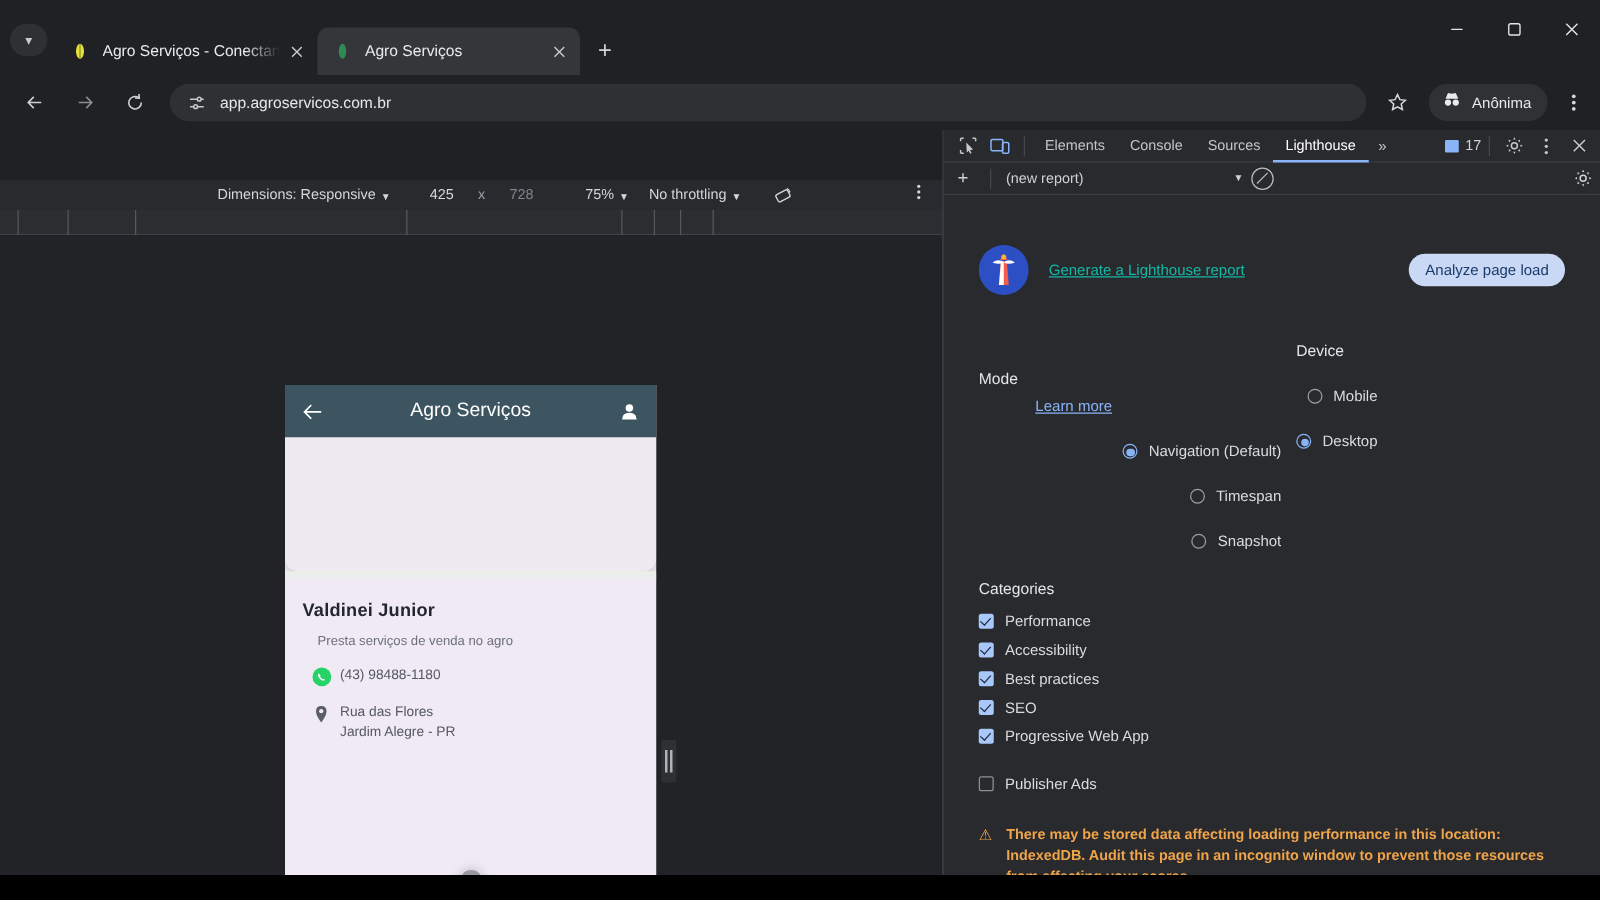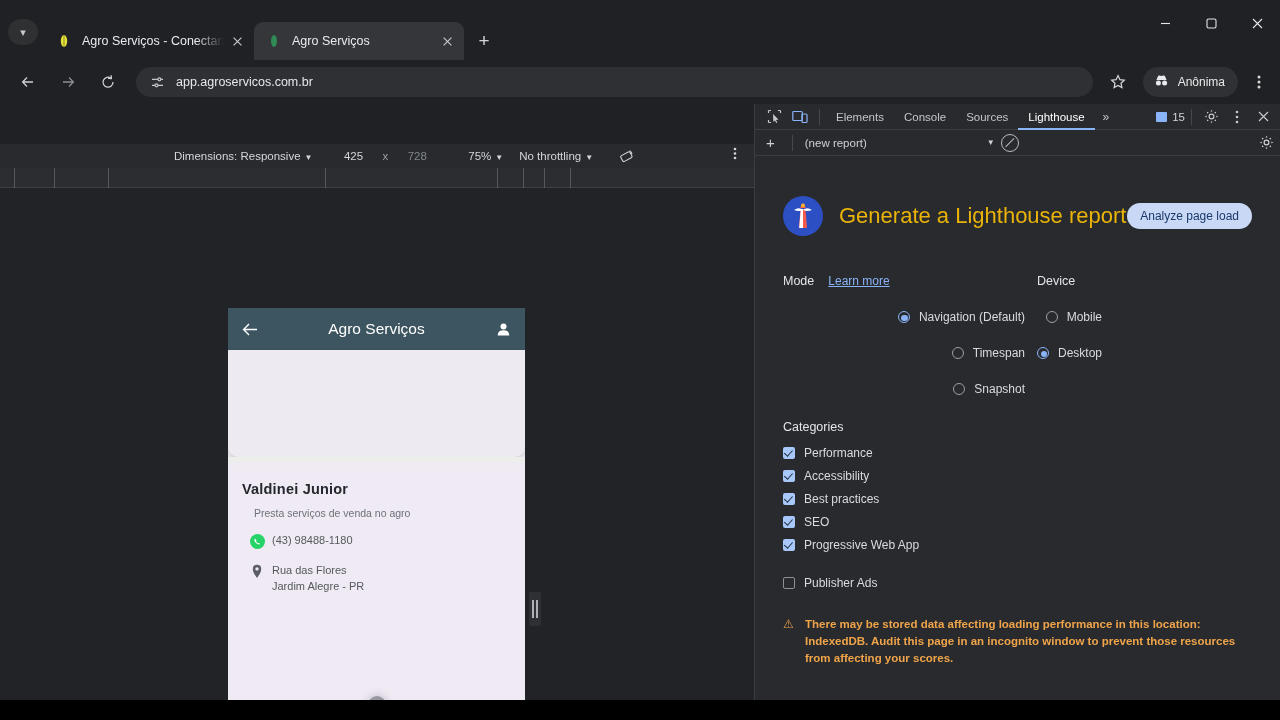--- a/index.html
+++ b/index.html
@@ -218,32 +218,32 @@
   .lh-select .cv { font-size: 8px; }
   .lh-clear { width: 18px; height: 18px; border-radius: 50%; border: 1.4px solid #b9bcbf;
     position: relative; cursor: pointer; }
   .lh-clear::after { content: ""; position: absolute; left: 2px; top: 7px; width: 12px;
     height: 1.4px; background: #b9bcbf; transform: rotate(-45deg); }
   .lh-gear-right { margin-left: auto; color: #cfd1d4; cursor: pointer; display: flex; align-items: center; }
 
   .lh-body { padding: 40px 28px 0 28px; }
   .lh-head { display: flex; align-items: center; }
   .lh-logo { width: 40px; height: 40px; flex: 0 0 40px; margin-right: 16px; }
-  .lh-title { color: #eab308; font-size: 22px; flex: 1 1 auto; }
+  .lh-title { color: #14b8a6; font-size: 12px; flex: 1 1 auto; text-decoration: underline; }
   .lh-analyze {
     background: #c8d8f5; color: #1a3a6b; font-size: 12px;
     border: none; border-radius: 13px; padding: 6px 13px; cursor: pointer;
     font-family: "Liberation Sans", sans-serif;
   }
 
   .lh-cols { display: flex; margin-top: 38px; gap: 12px; }
   .lh-col-mode { width: 242px; }
   .sec-head { display: flex; align-items: center; gap: 14px; }
   .sec-title { color: #e3e5e8; font-size: 12.5px; }
-  .learn { color: #8ab4f8; font-size: 12px; text-decoration: underline; cursor: pointer; }
+  .learn { color: #8ab4f8; font-size: 12px; text-decoration: underline; cursor: pointer; margin-top: 44px; }
   .opt { display: flex; align-items: center; margin-top: 22px; cursor: pointer; justify-content: flex-end; }
   .radio { width: 12px; height: 12px; border-radius: 50%; border: 1.5px solid #9aa0a6;
     margin-right: 9px; flex: 0 0 12px; position: relative; }
   .radio.on { border-color: #8ab4f8; }
   .radio.on::after { content: ""; position: absolute; left: 2.5px; top: 2.5px;
     width: 6.5px; height: 6.5px; border-radius: 50%; background: #8ab4f8; }
   .opt-label { color: #d9dbde; font-size: 12px; }
 
   .checks { margin-top: 12px; text-align: center; }
   .chk-row { display: flex; align-items: center; margin-top: 9px; cursor: pointer; }
@@ -503,21 +503,21 @@
       </div>
       <div class="dt-sep"></div>
       <div class="dt-tab">Elements</div>
       <div class="dt-tab">Console</div>
       <div class="dt-tab">Sources</div>
       <div class="dt-tab active">Lighthouse</div>
       <div class="dt-chevrons">»</div>
       <div class="dt-right">
         <div class="msg-badge">
           <span class="sq"></span>
-          <span>15</span>
+          <span>17</span>
         </div>
         <div class="dt-sep"></div>
         <div class="dt-icon-btn">
           <svg width="15" height="15" viewBox="0 0 15 15">
               <circle cx="7.5" cy="7.5" r="2.4" fill="none" stroke="currentColor" stroke-width="1.2"></circle>
               <path d="M7.5 0.8 L8.5 2.6 H6.5 Z M7.5 14.2 L6.5 12.4 H8.5 Z M0.8 7.5 L2.6 6.5 V8.5 Z M14.2 7.5 L12.4 8.5 V6.5 Z M2.8 2.8 L4.8 3.3 L3.3 4.8 Z M12.2 12.2 L10.2 11.7 L11.7 10.2 Z M12.2 2.8 L11.7 4.8 L10.2 3.3 Z M2.8 12.2 L3.3 10.2 L4.8 11.7 Z" fill="currentColor"></path>
             </svg>
         </div>
         <div class="dt-icon-btn">
           <svg width="4" height="14" viewBox="0 0 4 14">

